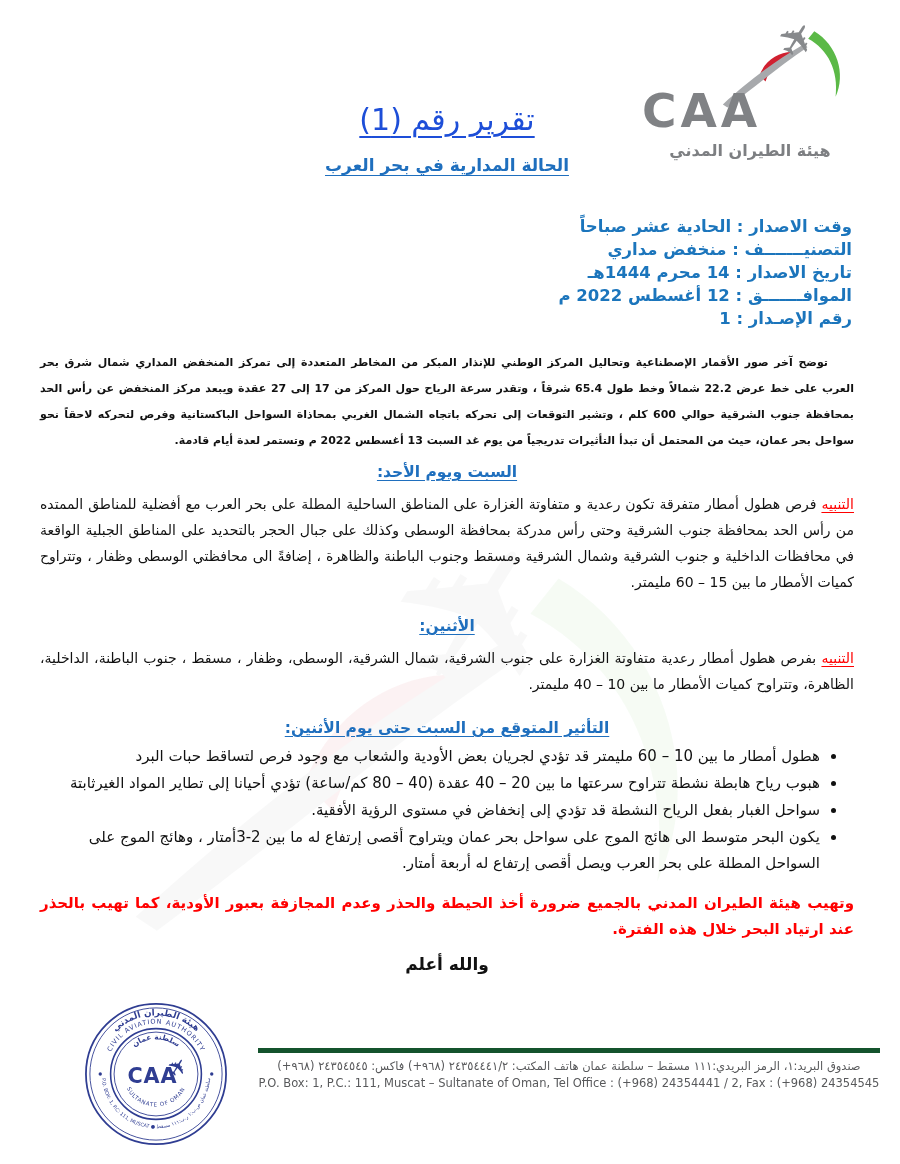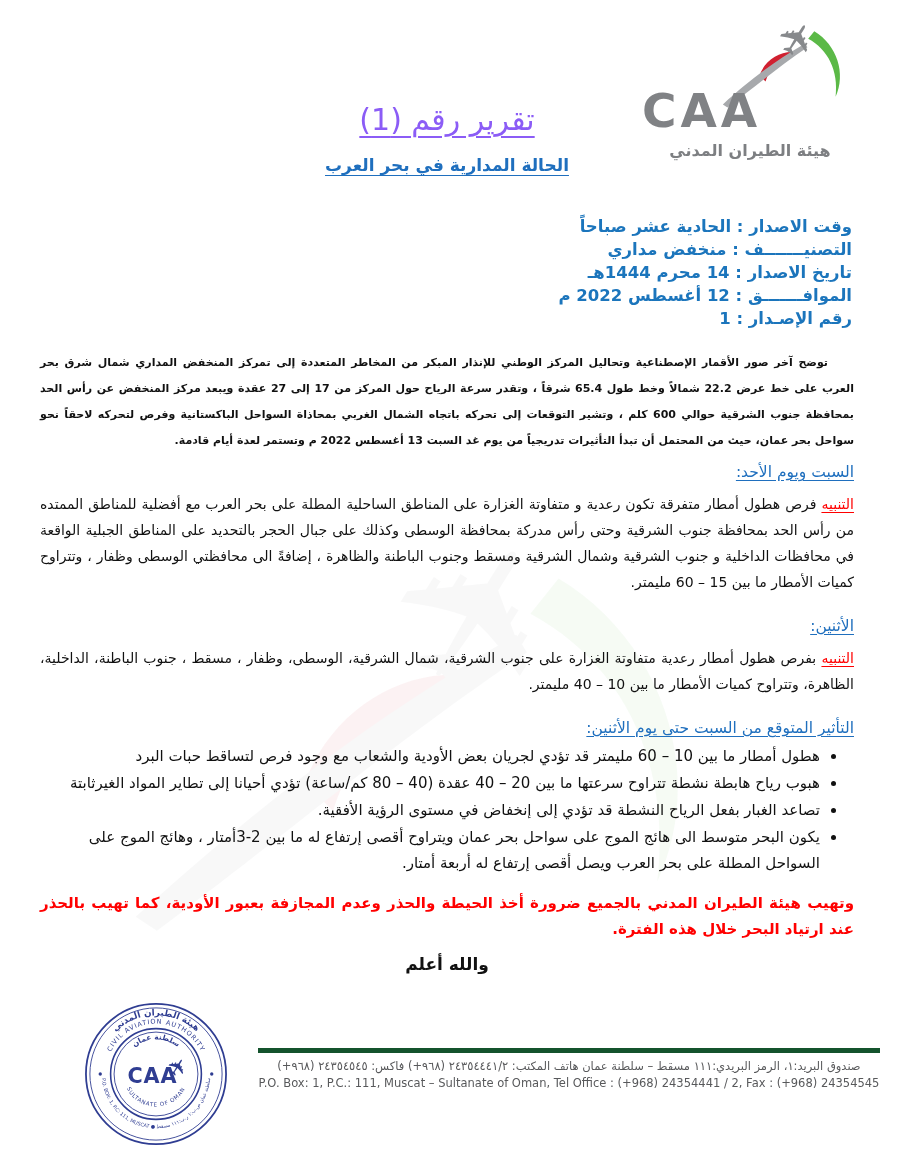--- a/index.html
+++ b/index.html
@@ -11,27 +11,27 @@
   }
   
   .watermark { position:absolute; left:30px; top:420px; width:740px; height:620px; opacity:0.05; pointer-events:none; }
   
   .logo { position:absolute; top:10px; right:40px; width:220px; height:158px; }
   .logo svg.emblem { position:absolute; top:0; right:0; width:160px; height:108px; }
   .logo .caa-word { position:absolute; left:2px; bottom:34px; font-size:47px; font-weight:bold; color:#808285; letter-spacing:4px; line-height:1; }
   .logo .caa-ar { position:absolute; left:0; bottom:8px; width:100%; text-align:center; font-size:16px; font-weight:bold; color:#7d7f82; direction:rtl; }
   
   .content { position:relative; z-index:2; padding:102px 46px 0 40px; }
-  .title { text-align:center; font-size:30px; color:#8b5cf6; direction:rtl; }
+  .title { text-align:center; font-size:30px; color:#1d4ed8; direction:rtl; }
   .title span { text-decoration:underline; text-underline-offset:6px; text-decoration-thickness:2px; }
   .subtitle { margin-top:18px; text-align:center; font-size:17px; font-weight:bold; color:#1f6fbe; direction:rtl; }
   .subtitle span { text-decoration:underline; text-underline-offset:4px; }
   .meta { margin-top:40px; direction:rtl; text-align:right; color:#1b75bc; font-weight:bold; font-size:16.5px; line-height:23px; padding-right:2px; }
   .intro { margin-top:20px; direction:rtl; text-align:justify; font-weight:bold; font-size:11px; line-height:26px; text-indent:26px; }
-  .sec-heading { margin-top:9px; direction:rtl; text-align:right; color:#1f6fbe; font-weight:normal; font-size:15.5px; }
+  .sec-heading { margin-top:9px; direction:rtl; text-align:center; color:#1f6fbe; font-weight:bold; font-size:15.5px; }
   .sec-heading span { text-decoration:underline; text-underline-offset:3px; }
   .mt-lg { margin-top:22px; }
   .sec-body { margin-top:10px; direction:rtl; text-align:justify; font-size:14px; line-height:26px; }
   .alert { color:#ff0000; text-decoration:underline; text-underline-offset:3px; }
   ul.bullets { margin-top:6px; direction:rtl; padding-right:34px; font-size:15px; line-height:26px; }
   ul.bullets li { text-align:right; margin-bottom:1px; }
   ul.bullets li.center-wrap { text-align:right; }
   .warning { margin-top:14px; color:#ff0000; font-weight:bold; direction:rtl; text-align:justify; font-size:15px; line-height:26px; }
   .closing { margin-top:12px; text-align:center; font-weight:bold; font-size:17px; direction:rtl; }
   
@@ -83,21 +83,21 @@
     <div class="sec-heading"><span>السبت ويوم الأحد:</span></div>
     <p class="sec-body"><span class="alert">التنبيه</span><span> فرص هطول أمطار متفرقة تكون رعدية و متفاوتة الغزارة على المناطق الساحلية المطلة على بحر العرب مع أفضلية للمناطق الممتده من رأس الحد بمحافظة جنوب الشرقية وحتى رأس مدركة بمحافظة الوسطى وكذلك على  جبال الحجر بالتحديد على المناطق الجبلية الواقعة في محافظات الداخلية و جنوب الشرقية وشمال الشرقية  ومسقط  وجنوب الباطنة والظاهرة ، إضافةً الى  محافظتي الوسطى وظفار ، وتتراوح كميات الأمطار ما بين 15 – 60 مليمتر.</span></p>
 
     <div class="sec-heading mt-lg"><span>الأثنين:</span></div>
     <p class="sec-body"><span class="alert">التنبيه</span><span> بفرص هطول أمطار رعدية متفاوتة الغزارة على جنوب الشرقية، شمال الشرقية، الوسطى، وظفار ، مسقط ، جنوب الباطنة، الداخلية، الظاهرة،  وتتراوح كميات الأمطار ما بين 10 – 40 مليمتر.</span></p>
 
     <div class="sec-heading mt-lg"><span>التأثير المتوقع من السبت حتى يوم الأثنين:</span></div>
     <ul class="bullets">
       <li>هطول أمطار ما بين 10 – 60 مليمتر قد تؤدي لجريان بعض الأودية والشعاب مع وجود فرص لتساقط حبات البرد</li>
       <li>هبوب رياح هابطة نشطة تتراوح سرعتها ما بين 20 – 40 عقدة (40 – 80 كم/ساعة) تؤدي أحيانا إلى تطاير المواد الغيرثابتة</li>
-      <li>تصاعد الغبار بفعل الرياح النشطة قد تؤدي إلى إنخفاض في مستوى الرؤية الأفقية.</li>
+      <li>سواحل الغبار بفعل الرياح النشطة قد تؤدي إلى إنخفاض في مستوى الرؤية الأفقية.</li>
       <li class="center-wrap">يكون البحر متوسط الى هائج الموج على سواحل بحر عمان ويتراوح أقصى إرتفاع له ما بين 2-3أمتار ،  وهائج الموج على السواحل المطلة على بحر العرب ويصل أقصى إرتفاع له أربعة أمتار.</li>
     </ul>
 
     <p class="warning">وتهيب هيئة الطيران المدني بالجميع ضرورة أخذ الحيطة والحذر وعدم المجازفة بعبور الأودية، كما تهيب بالحذر عند ارتياد البحر خلال هذه الفترة.</p>
     <div class="closing">والله أعلم</div>
   </div>
 
   <div class="stamp">
     <svg viewBox="0 0 150 150" width="148" height="148">
       <g fill="none" stroke="#2f3d92">

